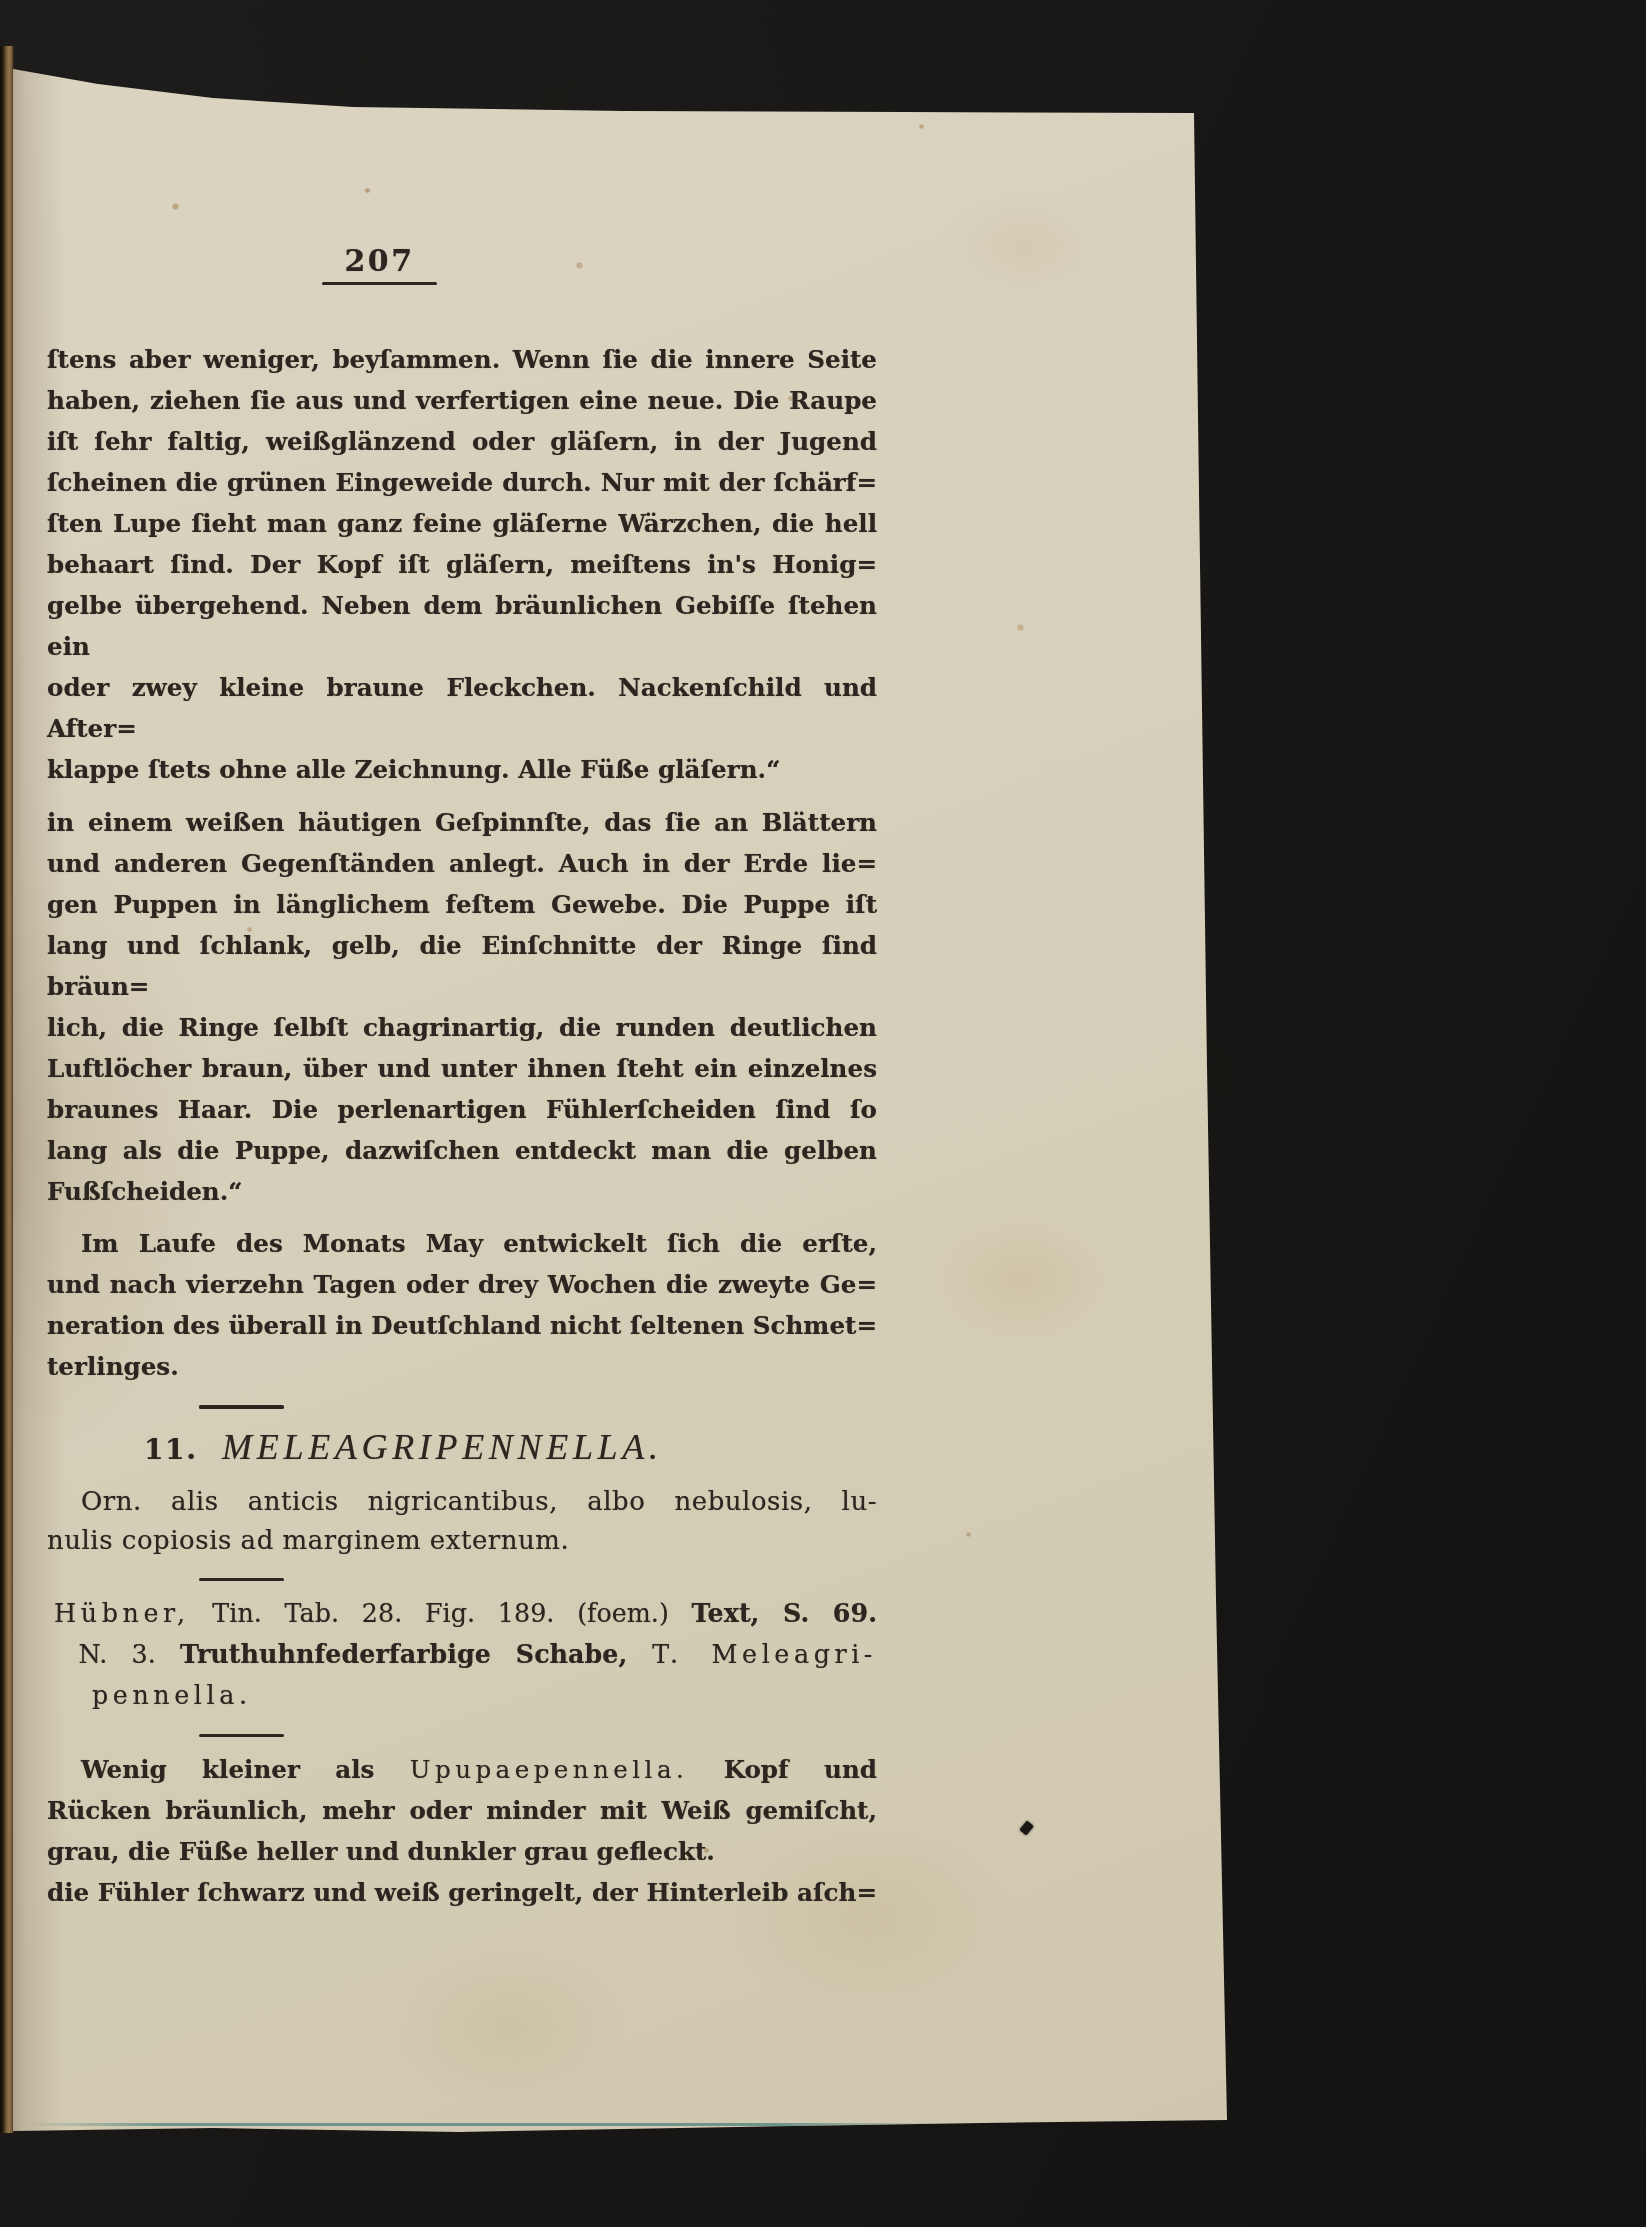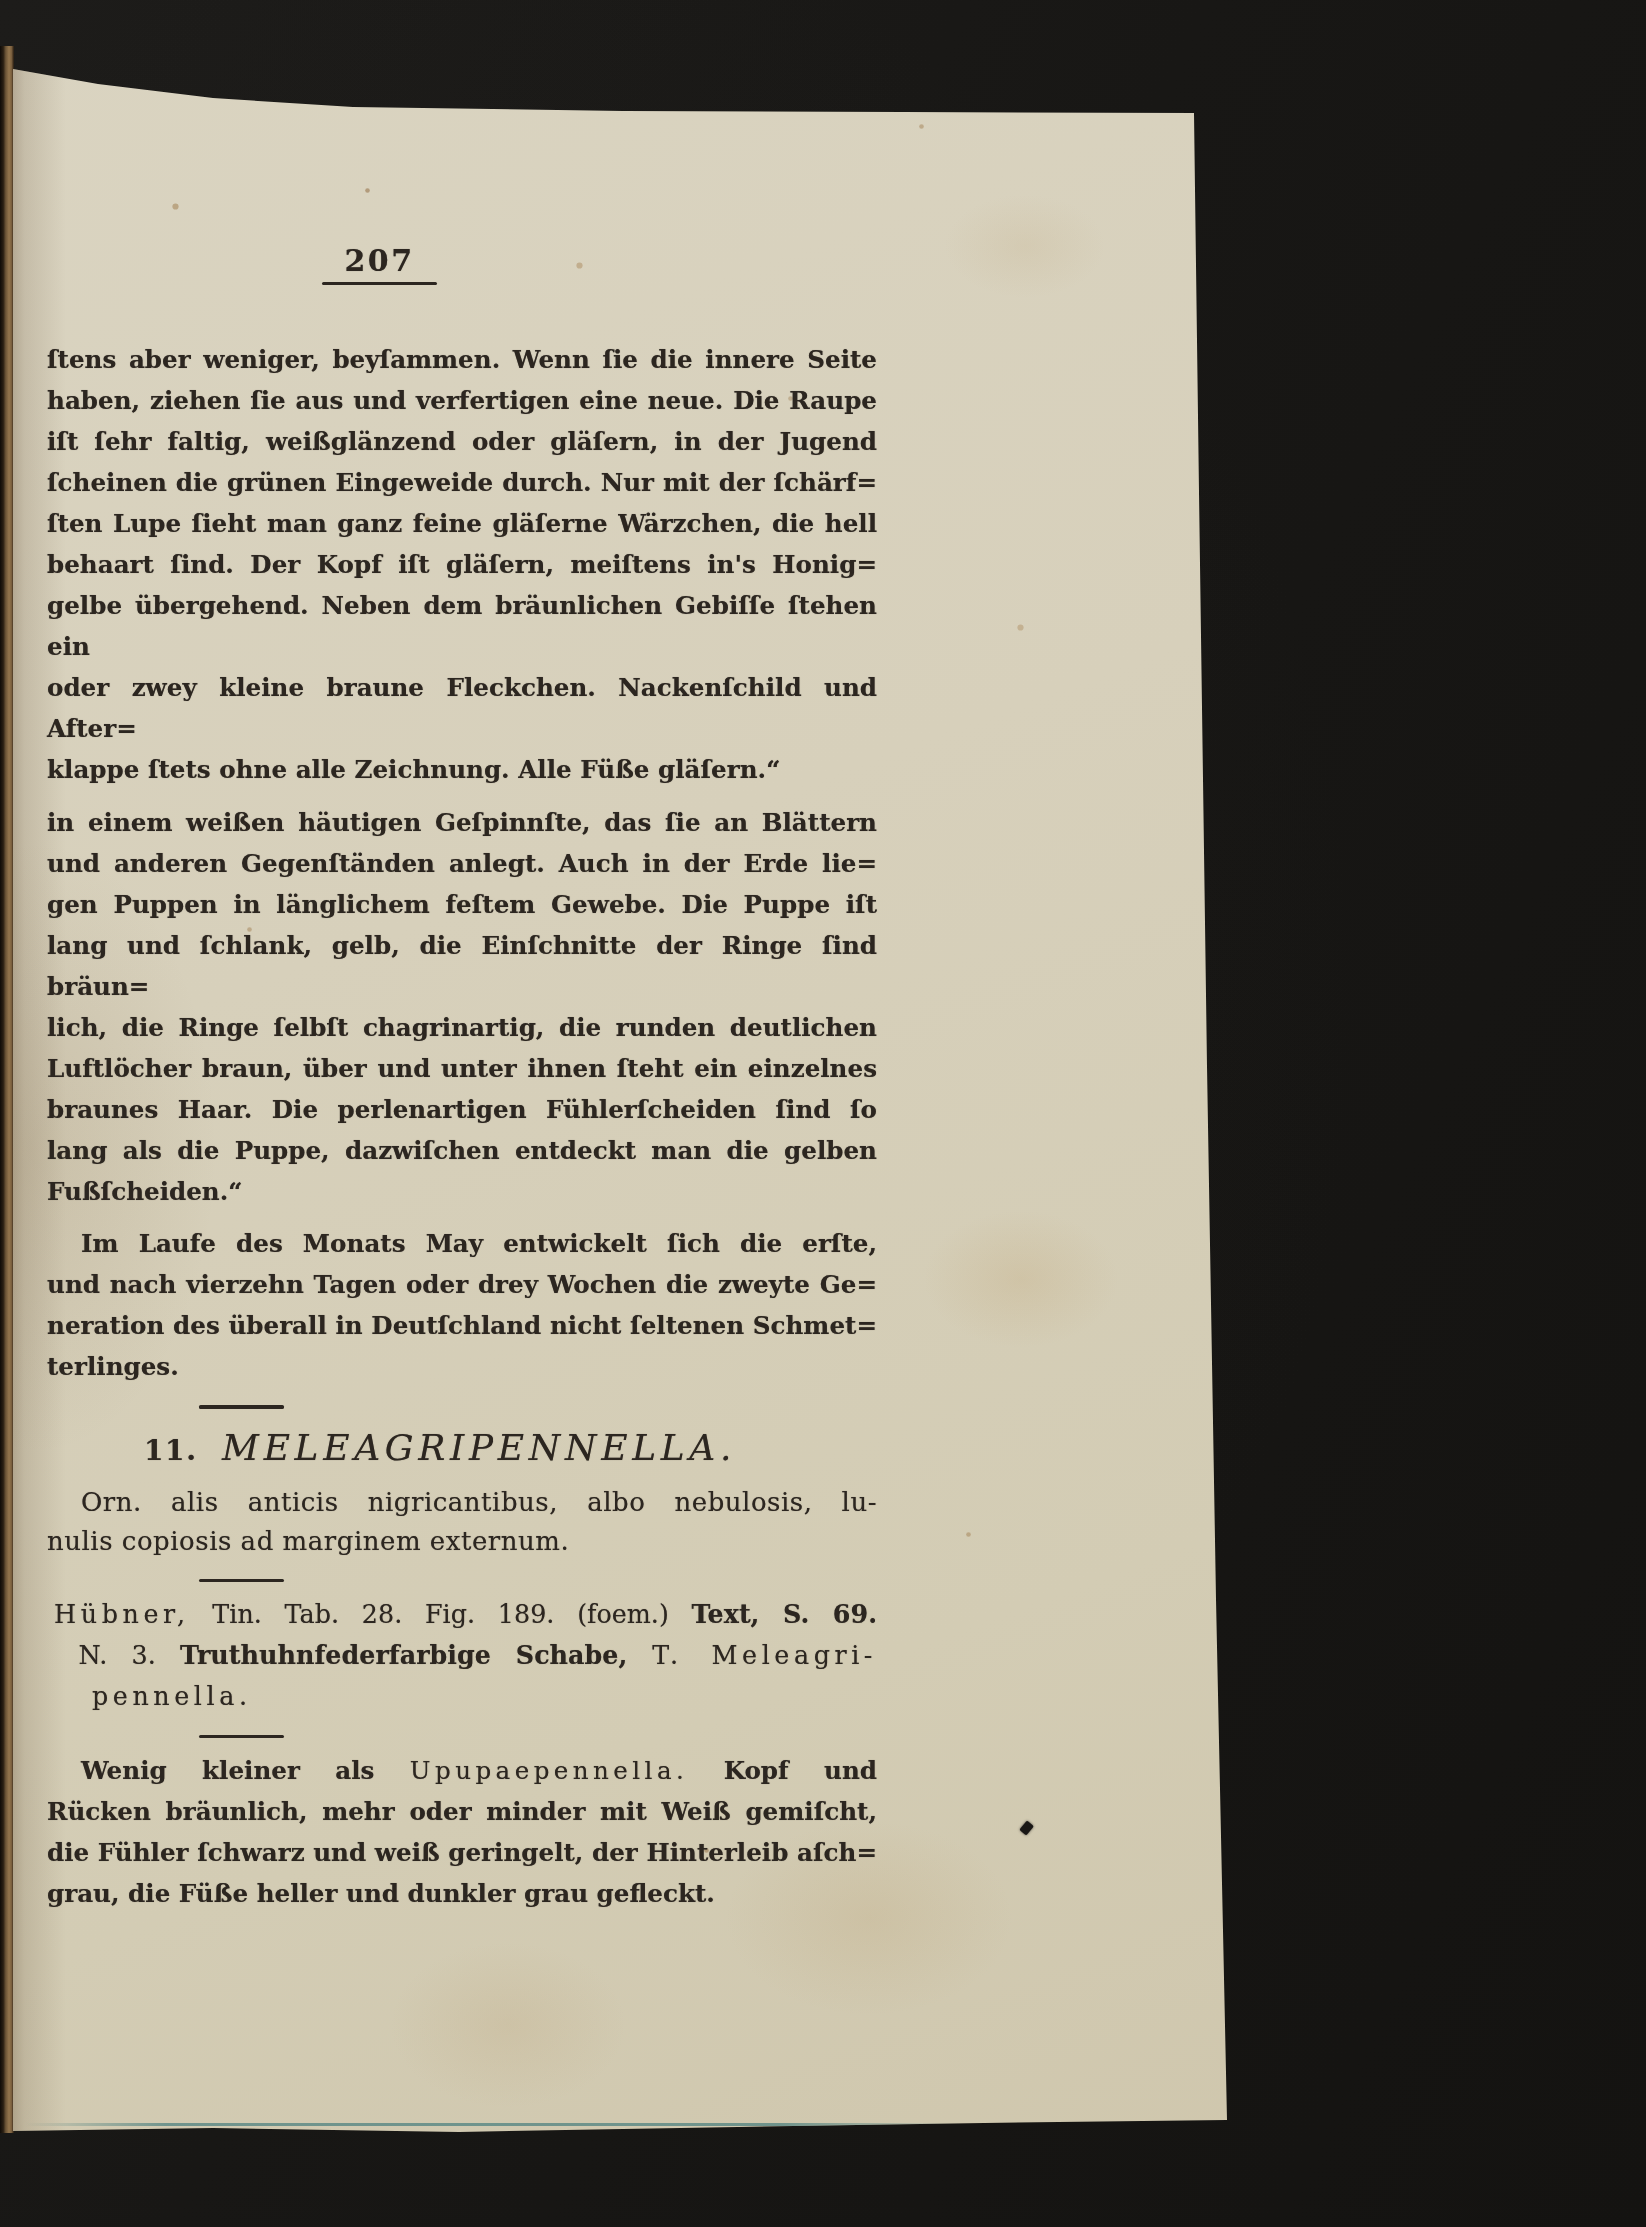--- a/index.html
+++ b/index.html
@@ -94,21 +94,21 @@
   .seg-an{font-weight:400;}
   .seg-ansp{font-weight:400;letter-spacing:.18em;}
 
   .style-latin .line{font-weight:400;font-size:26px;line-height:39px;letter-spacing:.02em;}
   .style-ref .line{font-size:25.4px;line-height:41px;margin-left:7px;}
 
   .rule{width:85px;height:3.3px;background:#2c2620;margin:18px 0 4.9px 152px;border-radius:1.6px;}
 
   .heading{margin:18px 0 6.6px 97px;white-space:nowrap;}
   .hnum{font-size:28px;font-weight:700;letter-spacing:1.6px;margin-right:24.6px;}
-  .htitle{font-style:italic;font-weight:400;font-size:36px;letter-spacing:.13em;}
+  .htitle{font-style:italic;font-weight:400;font-size:36px;letter-spacing:.13em;font-family:Liberation Serif, serif;}
 </style>
 </head>
 <body>
 
 <div class="scan">
   <div class="edge-strip"></div>
   <div class="paper">
     <div class="stains"></div>
     <div class="content">
         <div class="pageno-wrap">
@@ -152,21 +152,21 @@
         <div class="rule"></div>
         <div class="para style-ref m-tight">
           <div class="line"><span class="seg seg-ansp">Hübner,</span><span class="seg seg-an"> Tin. Tab. 28. Fig. 189. (foem.) </span><span class="seg seg-fr">Text, S. 69.</span></div>
           <div class="line ind-sm"><span class="seg seg-an">N. 3. </span><span class="seg seg-fr">Truthuhnfederfarbige Schabe, </span><span class="seg seg-ansp">T. Meleagri-</span></div>
           <div class="line end ind-lg"><span class="seg seg-ansp">pennella.</span></div>
         </div>
         <div class="rule"></div>
         <div class="para style-fraktur m-tight">
           <div class="line ind-md"><span class="seg seg-fr">Wenig kleiner als </span><span class="seg seg-ansp">Upupaepennella.</span><span class="seg seg-fr"> Kopf und</span></div>
           <div class="line"><span class="seg seg-fr">Rücken bräunlich, mehr oder minder mit Weiß gemiſcht,</span></div>
+          <div class="line end"><span class="seg seg-fr">grau, die Füße heller und dunkler grau gefleckt.</span></div>
           <div class="line"><span class="seg seg-fr">die Fühler ſchwarz und weiß geringelt, der Hinterleib aſch=</span></div>
-          <div class="line end"><span class="seg seg-fr">grau, die Füße heller und dunkler grau gefleckt.</span></div>
         </div>
       </div>
     <div class="speck"></div>
     <div class="bottom-edge"></div>
   </div>
 </div>
 
 
 </body></html>

